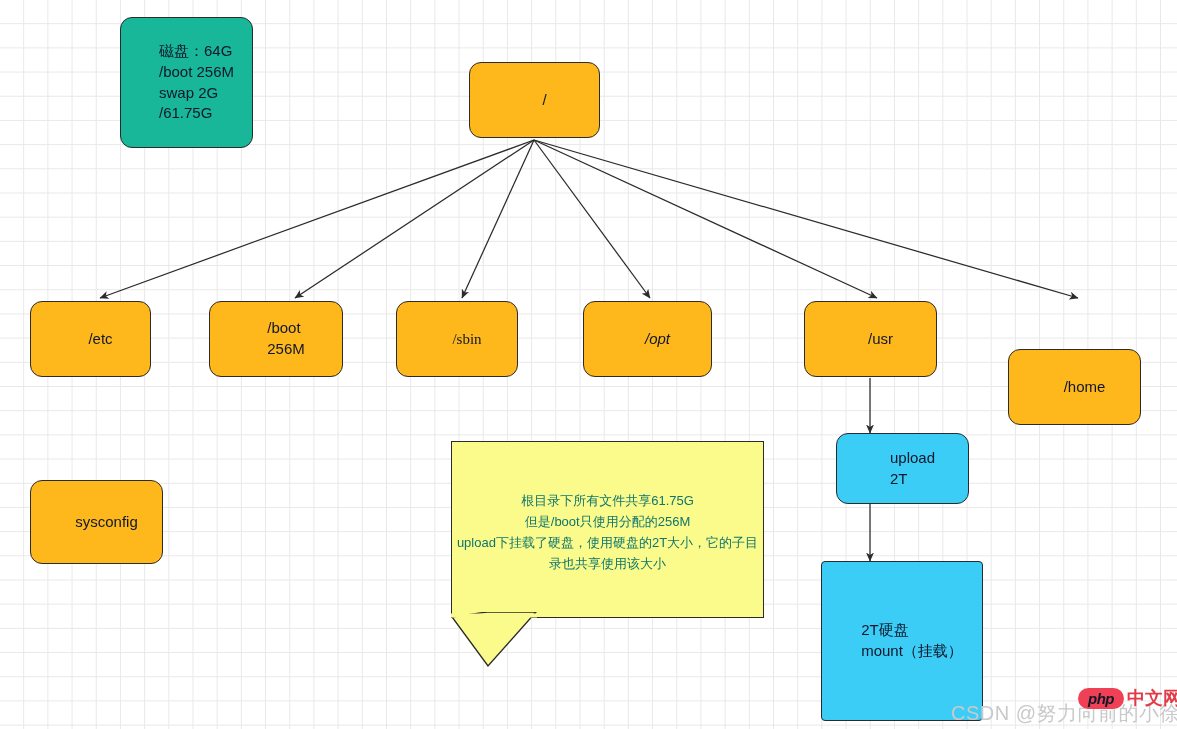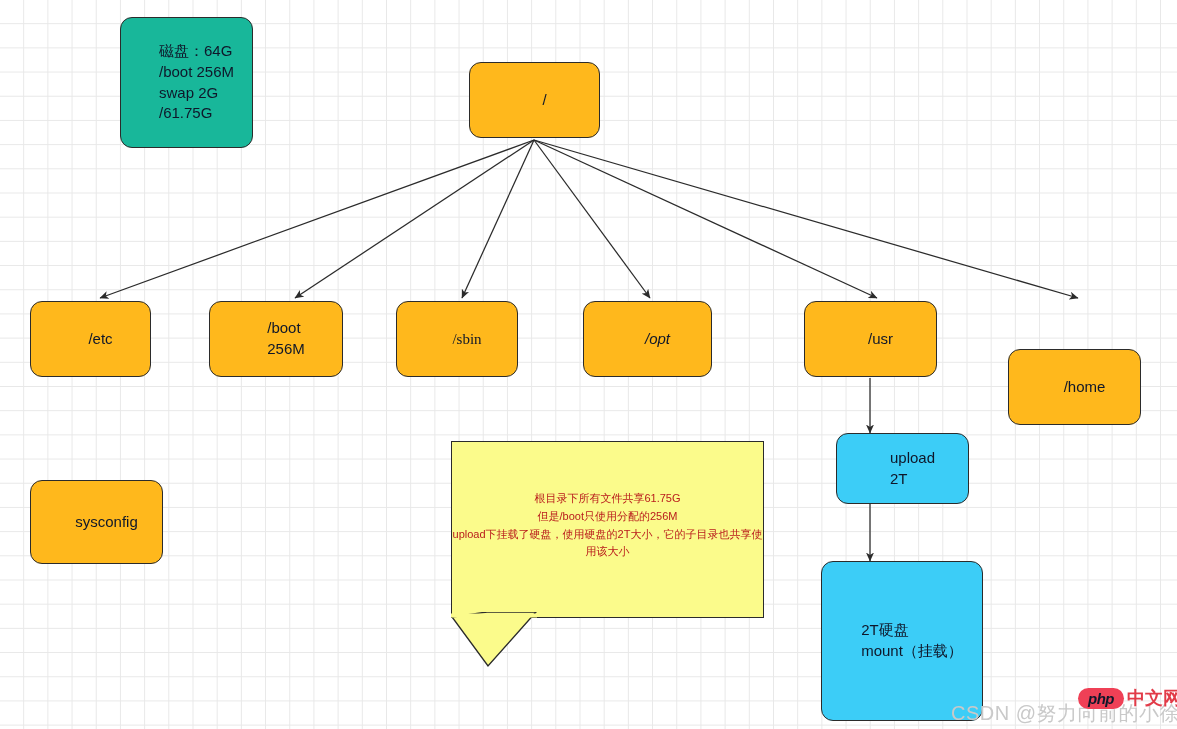--- a/index.html
+++ b/index.html
@@ -43,21 +43,21 @@
     color: #0f172a;
     line-height: 1.38;
     white-space: pre-line;
     z-index: 3;
     padding-left: 20px;
   }
   .node.round {
     border-radius: 12px;
   }
   .node.square {
-    border-radius: 12px;
+    border-radius: 4px;
   }
   .disk-note {
     font-size: 15px;
   }
   .dir-node {
     font-size: 15px;
   }
   .blue-node {
     font-size: 15px;
     margin-left: 32px;
@@ -66,22 +66,22 @@
     position: absolute;
     box-sizing: border-box;
     border: 1.4px solid #2b2b2b;
     z-index: 2;
     display: flex;
     align-items: flex-start;
     justify-content: center;
     padding-top: 48px;
   }
   .callout-text {
-    font-size: 11px;
-    color: #b91c1c;
+    font-size: 13px;
+    color: #0f766e;
     line-height: 1.62;
     text-align: center;
     white-space: pre-line;
   }
   .callout-tail {
     position: absolute;
     z-index: 2;
     pointer-events: none;
   }
   .watermark-csdn {

